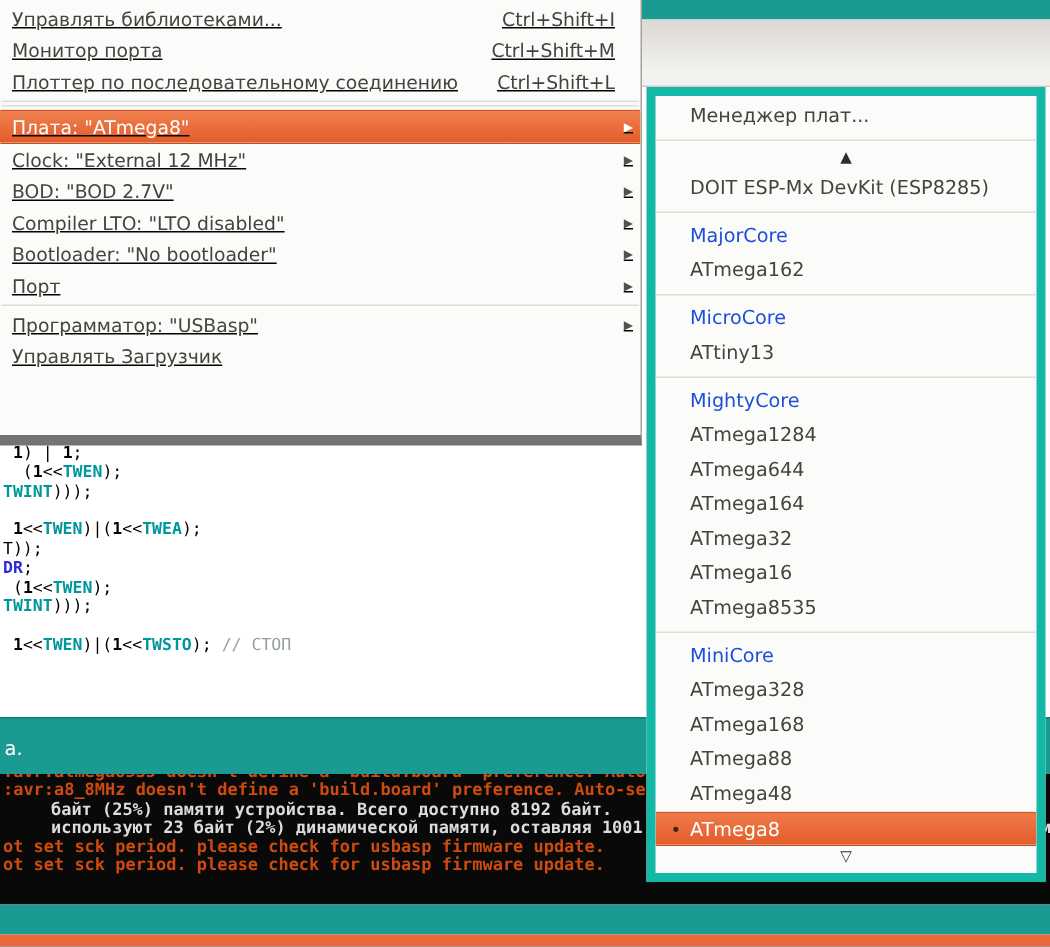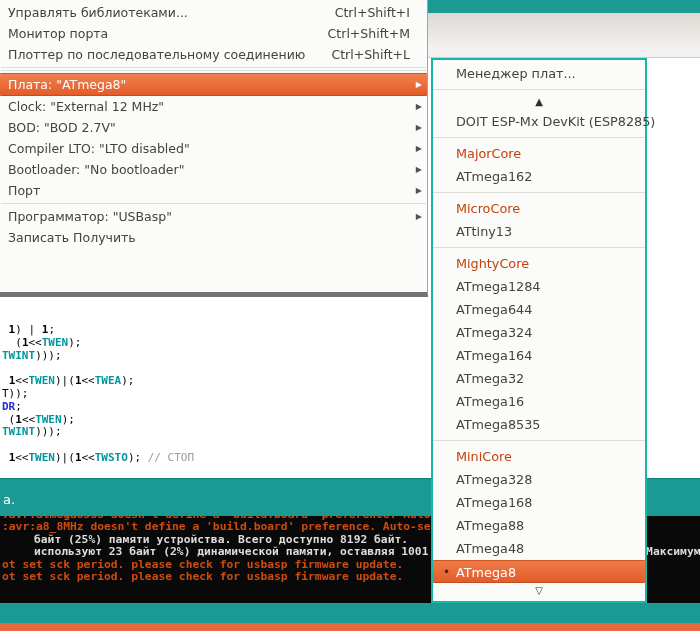--- a/index.html
+++ b/index.html
@@ -6,21 +6,21 @@
   #screen{position:relative;width:700px;height:631px;overflow:hidden;background:#fff;
           font-family:"DejaVu Sans","Liberation Sans",sans-serif;}
 
   
   .top-teal{position:absolute;left:428px;top:0;width:272px;height:13px;background:#1A9A93;}
   .toolbar{position:absolute;left:428px;top:13px;width:272px;height:45px;
            background:linear-gradient(180deg,#DCD8D3 0%,#F3F2F0 80%);
            border-bottom:1px solid #CFCBC6;box-sizing:border-box;}
   .editor{position:absolute;left:0;top:58px;width:700px;height:420px;background:#FFFFFF;}
   .code{position:absolute;left:2px;top:238px;font:11px "DejaVu Sans Mono","Liberation Mono",monospace;
-        color:#000;white-space:pre;margin-top:28px;}
+        color:#000;white-space:pre;}
   .code-line{height:12.8px;line-height:12.8px;}
   .seg-plain{color:#000;}
   .seg-num{color:#000;font-weight:bold;}
   .seg-kw{color:#00979C;font-weight:bold;}
   .seg-reg{color:#2929D6;font-weight:bold;}
   .seg-comment{color:#95A0A6;}
 
   .status-band{position:absolute;left:0;top:478px;width:700px;height:38px;background:#1A9A93;
                border-top:1px solid #0E7E78;box-sizing:border-box;}
   .status-text{position:absolute;left:3px;top:13px;color:#FFFFFF;font-size:13px;}
@@ -31,39 +31,39 @@
                 line-height:12.4px;height:12.4px;}
   .console-line.first{margin-top:-7px;}
   .con-error{color:#CE4B10;}
   .con-info{color:#DCDCDC;margin-left:32px;}
 
   .bottom-teal{position:absolute;left:0;top:603px;width:700px;height:20px;background:#1A9A93;}
   .bottom-orange{position:absolute;left:0;top:623px;width:700px;height:8px;background:#E8673C;}
 
   
   .menu-panel{position:absolute;left:0;top:0;width:428px;height:297px;background:#FBFBFA;
-              border-right:1px solid #A6A29C;border-bottom:5px solid #737373;
-              box-sizing:border-box;padding:2px 0;z-index:10;}
+              border-right:1px solid #A6A29C;border-bottom:7px solid #737373;
+              box-sizing:border-box;padding:2px 0;z-index:10;text-decoration:underline;}
   .menu-item{height:21px;line-height:21px;padding:0 5px 0 8px;font-size:12.5px;color:#45433F;
              display:flex;align-items:center;}
   .mi-label{flex:1;white-space:nowrap;overflow:hidden;}
   .mi-shortcut{white-space:nowrap;margin-right:12px;}
   .mi-arrow{width:10px;text-align:right;font-size:8px;color:#55524E;}
   .menu-item.highlighted{background:linear-gradient(180deg,#F0814F,#E25C2A);
              border-top:1px solid #D0551F;border-bottom:1px solid #C24E1D;
              box-sizing:border-box;height:23px;line-height:21px;color:#fff;border-radius:1px;}
   .menu-item.highlighted .mi-arrow{color:#fff;}
   .menu-sep{height:1px;background:#E0DDD9;margin:2px 1px;}
 
   
-  .submenu-panel{position:absolute;left:431px;top:58px;width:216px;background:#FBFBFA;
-                 border:2px solid #14b8a6;box-sizing:border-box;padding:2px 0;z-index:20;}
+  .submenu-panel{position:absolute;left:431px;top:58px;width:266px;background:#FBFBFA;
+                 border:6px solid #14b8a6;box-sizing:border-box;padding:2px 0;z-index:20;}
   .sub-item{height:23px;line-height:23px;padding-left:23px;font-size:12.8px;color:#45433F;
             position:relative;white-space:nowrap;}
-  .sub-item.section{color:#c2410c;}
+  .sub-item.section{color:#1d4ed8;}
   .sub-item.selected{background:linear-gradient(180deg,#EE7A49,#E35D2B);color:#fff;
             border-top:1px solid #D0551F;border-bottom:1px solid #C24E1D;box-sizing:border-box;
             border-radius:1px;}
   .bullet{position:absolute;left:10px;top:0;color:#3F2317;font-size:12px;}
   .scroll-row{height:16px;line-height:16px;text-align:center;font-size:10px;color:#2F2D2B;}
   .sub-sep{height:1px;background:#E0DDD9;margin:4px 0;}
 </style>
 </head>
 <body>
 
@@ -130,40 +130,39 @@
       <div class="menu-item">
         <span class="mi-label">Порт</span>
         <span class="mi-arrow">▶</span>
       </div>
       <div class="menu-sep"></div>
       <div class="menu-item">
         <span class="mi-label">Программатор: "USBasp"</span>
         <span class="mi-arrow">▶</span>
       </div>
       <div class="menu-item">
-        <span class="mi-label">Записать Получить</span>
+        <span class="mi-label">Управлять Загрузчик</span>
       </div>
     </div>
 
   <div class="submenu-panel">
       <div class="sub-item"><span>Менеджер плат...</span></div>
       <div class="sub-sep"></div>
       <div class="scroll-row">▲</div>
       <div class="sub-item"><span>DOIT ESP-Mx DevKit (ESP8285)</span></div>
       <div class="sub-sep"></div>
       <div class="sub-item section"><span>MajorCore</span></div>
       <div class="sub-item"><span>ATmega162</span></div>
       <div class="sub-sep"></div>
       <div class="sub-item section"><span>MicroCore</span></div>
       <div class="sub-item"><span>ATtiny13</span></div>
       <div class="sub-sep"></div>
       <div class="sub-item section"><span>MightyCore</span></div>
       <div class="sub-item"><span>ATmega1284</span></div>
       <div class="sub-item"><span>ATmega644</span></div>
-      <div class="sub-item"><span>ATmega324</span></div>
       <div class="sub-item"><span>ATmega164</span></div>
       <div class="sub-item"><span>ATmega32</span></div>
       <div class="sub-item"><span>ATmega16</span></div>
       <div class="sub-item"><span>ATmega8535</span></div>
       <div class="sub-sep"></div>
       <div class="sub-item section"><span>MiniCore</span></div>
       <div class="sub-item"><span>ATmega328</span></div>
       <div class="sub-item"><span>ATmega168</span></div>
       <div class="sub-item"><span>ATmega88</span></div>
       <div class="sub-item"><span>ATmega48</span></div>

